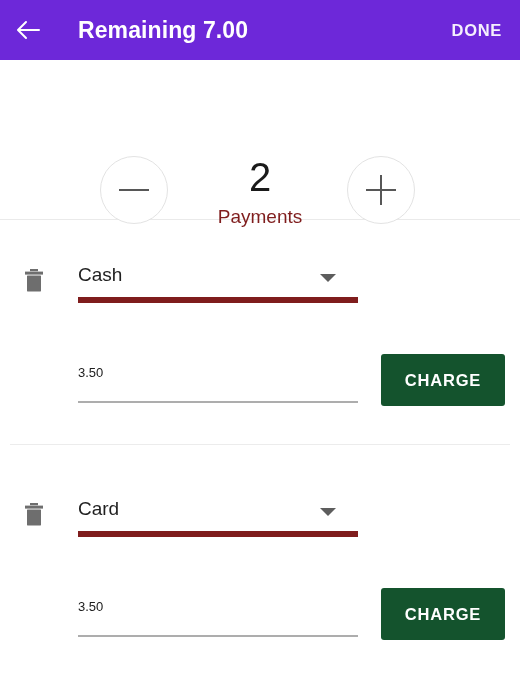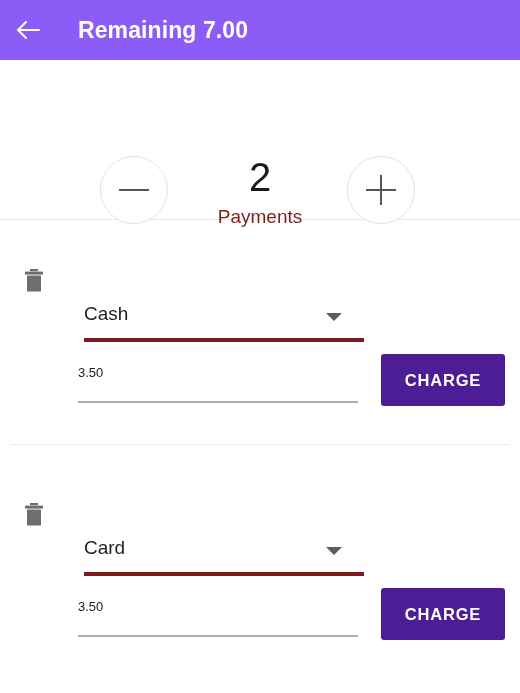--- a/index.html
+++ b/index.html
@@ -12,21 +12,21 @@
     background: #ffffff;
     font-family: "Liberation Sans", sans-serif;
     overflow: hidden;
     position: relative;
     -webkit-font-smoothing: antialiased;
   }
 
   
   .appbar {
     height: 60px;
-    background: #8b5cf6;
+    background: #6d28d9;
     display: flex;
     align-items: center;
     position: relative;
     box-sizing: border-box;
   }
   .back-btn {
     width: 56px;
     height: 56px;
     display: flex;
     align-items: center;
@@ -47,21 +47,20 @@
     position: absolute;
     right: 16px;
     top: 50%;
     transform: translateY(-50%);
     color: rgba(255,255,255,0.93);
     font-size: 16.5px;
     font-weight: bold;
     letter-spacing: 0.7px;
     cursor: pointer;
     padding: 6px 2px;
-    margin-top: 36px;
   }
 
   
   .stepper {
     height: 159px;
     position: relative;
     box-sizing: border-box;
   }
   .circle-btn {
     position: absolute;
@@ -147,28 +146,27 @@
     height: 36px;
     display: flex;
     align-items: center;
     justify-content: center;
     cursor: pointer;
   }
   .trash-btn svg { display: block; }
 
   .select-field {
     position: absolute;
-    left: 68px;
+    left: 62px;
     top: 0;
     width: 280px;
     height: 46px;
-    border-bottom: 4px solid #7f1d1d;
-    box-sizing: border-box;
-    cursor: pointer;
-    margin-top: 39px;
+    border-bottom: 6px solid #7f1d1d;
+    box-sizing: border-box;
+    cursor: pointer;
   }
   .select-text {
     position: absolute;
     left: 0;
     top: 7px;
     font-size: 19px;
     color: #1f1f1f;
   }
   .caret {
     position: absolute;
@@ -198,21 +196,21 @@
     font-size: 13px;
     color: #202020;
   }
 
   .charge-btn {
     position: absolute;
     left: 365px;
     top: -3px;
     width: 124px;
     height: 52px;
-    background: #4c1d95;
+    background: #14532d;
     border: none;
     border-radius: 3px;
     color: #ffffff;
     font-family: "Liberation Sans", sans-serif;
     font-size: 16.5px;
     font-weight: bold;
     letter-spacing: 0.8px;
     cursor: pointer;
     padding: 0;
   }

